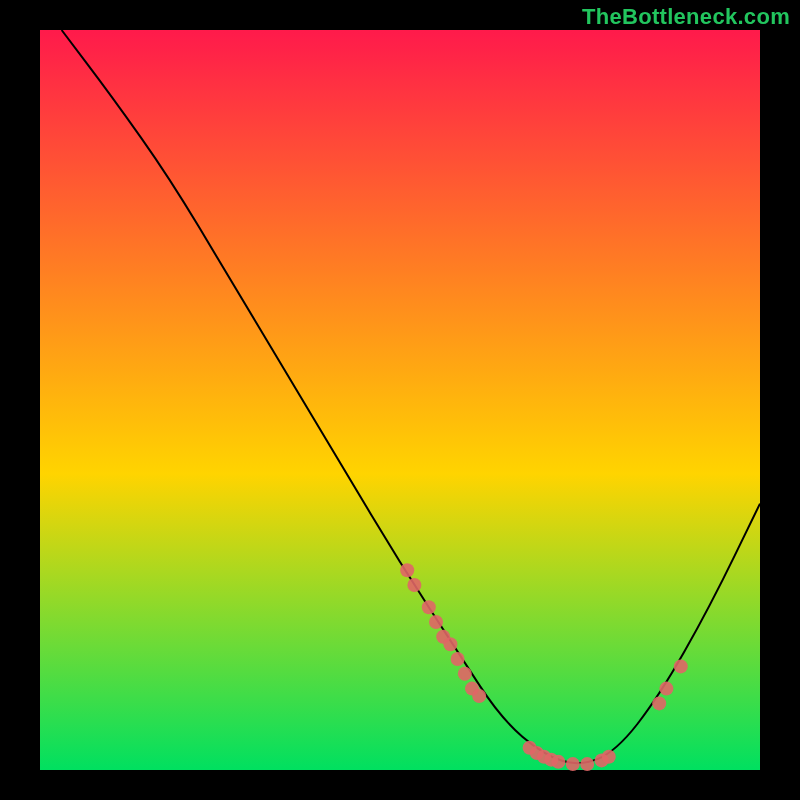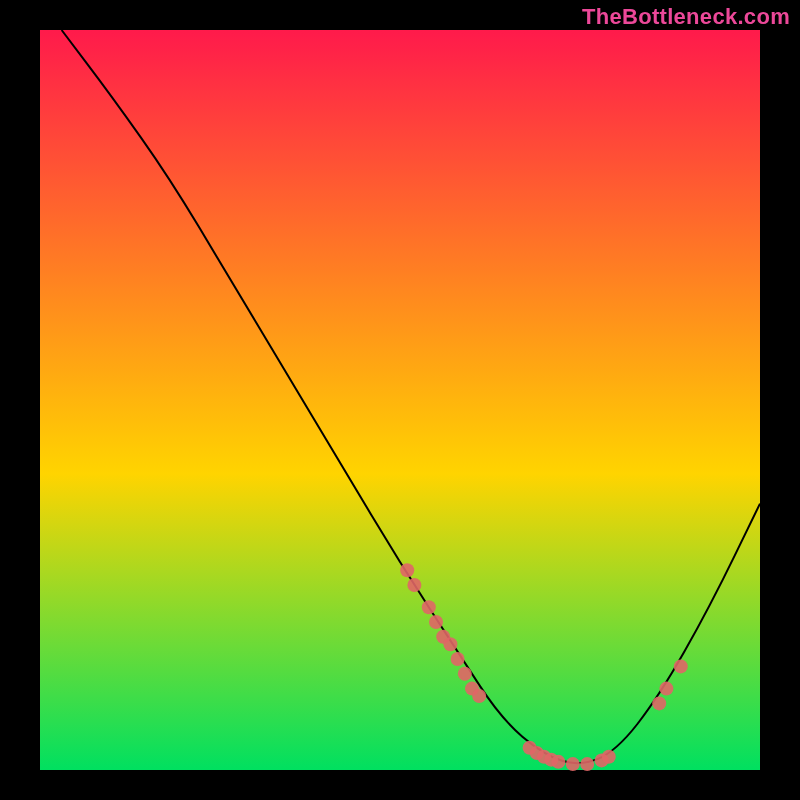--- a/index.html
+++ b/index.html
@@ -14,21 +14,21 @@
   .frame {
     position: relative;
     width: 800px;
     height: 800px;
     background: #000;
   }
   .watermark {
     position: absolute;
     top: 4px;
     right: 10px;
-    color: #ec4899;
+    color: #22c55e;
     font-size: 22px;
     font-weight: 600;
     letter-spacing: 0.3px;
     user-select: none;
   }
   svg {
     position: absolute;
     left: 0;
     top: 0;
   }

